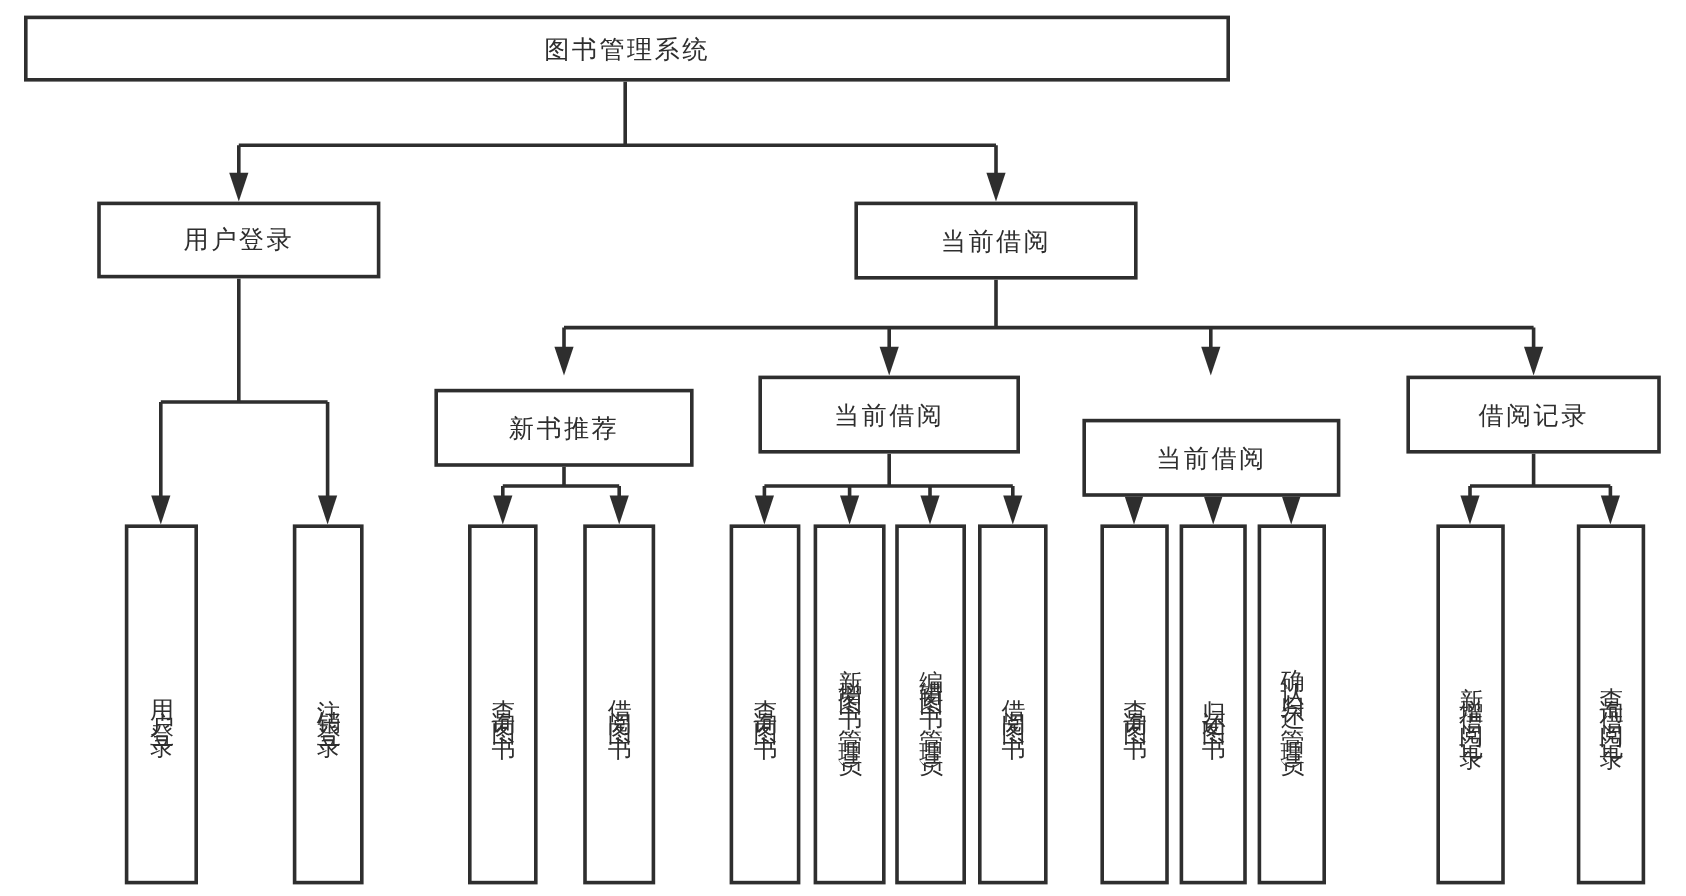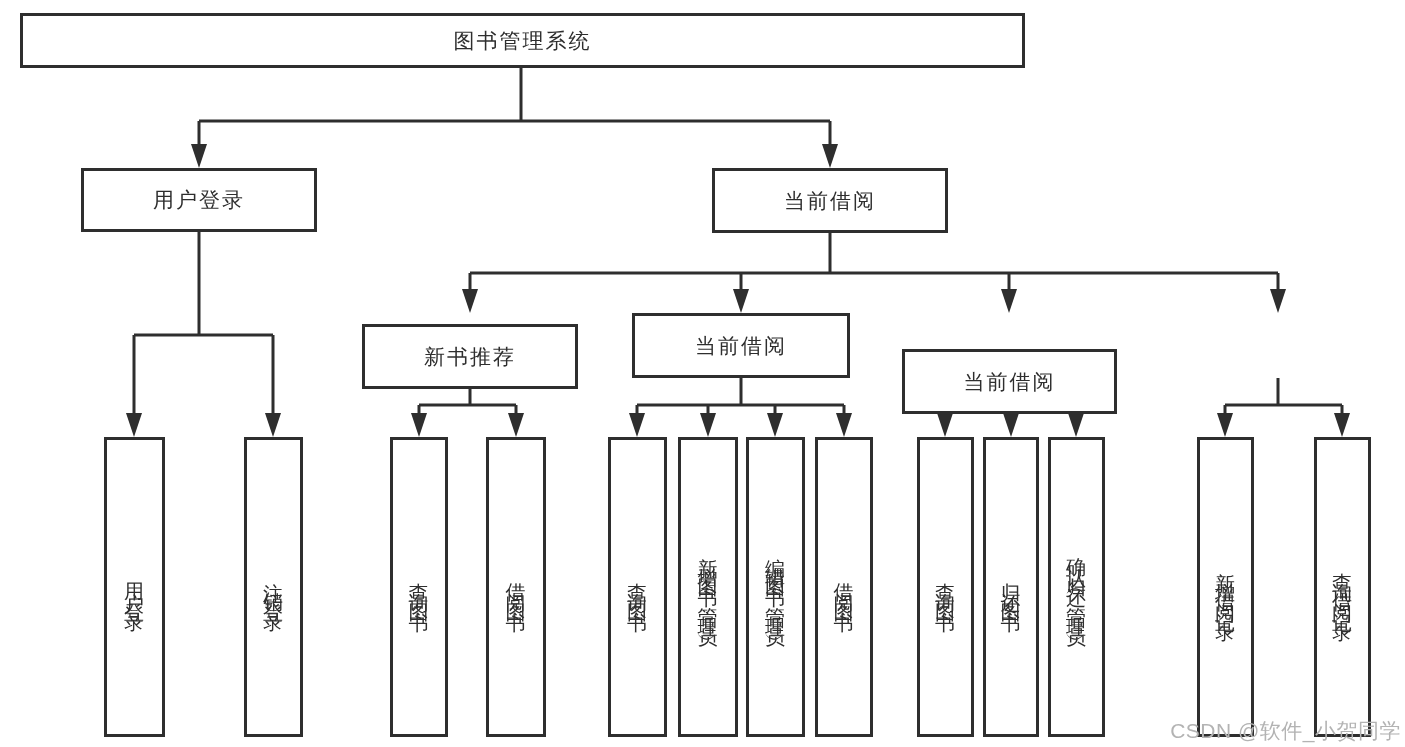--- a/index.html
+++ b/index.html
@@ -87,20 +87,21 @@
   </svg>
 
   <div class="node h-node" style="left:20px; top:13px; width:1005px; height:55px;">图书管理系统</div>
 
   <div class="node h-node" style="left:81px; top:168px; width:236px; height:64px;">用户登录</div>
   <div class="node h-node" style="left:712px; top:168px; width:236px; height:65px;">当前借阅</div>
 
   <div class="node h-node" style="left:362px; top:324px; width:216px; height:65px;">新书推荐</div>
   <div class="node h-node" style="left:632px; top:313px; width:218px; height:65px;">当前借阅</div>
   <div class="node h-node" style="left:902px; top:313px; width:215px; height:65px;margin-top:36px;">当前借阅</div>
+  <div class="node h-node" style="left:1172px; top:313px; width:212px; height:65px;">借阅记录</div>
 
   <div class="node v-node" style="left:104px; top:437px; width:61px; height:300px;">
     <span class="v-text">用户登录</span>
   </div>
   <div class="node v-node" style="left:244px; top:437px; width:59px; height:300px;">
     <span class="v-text">注销登录</span>
   </div>
 
   <div class="node v-node" style="left:390px; top:437px; width:58px; height:300px;">
     <span class="v-text">查询图书</span>
@@ -132,15 +133,14 @@
     <span class="v-text">确认归还（管理员）</span>
   </div>
 
   <div class="node v-node" style="left:1197px; top:437px; width:57px; height:300px;">
     <span class="v-text">新增借阅记录</span>
   </div>
   <div class="node v-node" style="left:1314px; top:437px; width:57px; height:300px;">
     <span class="v-text">查询借阅记录</span>
   </div>
 
-  <div class="watermark">CSDN @软件_小贺同学</div>
 
 </div>
 
 </body></html>

